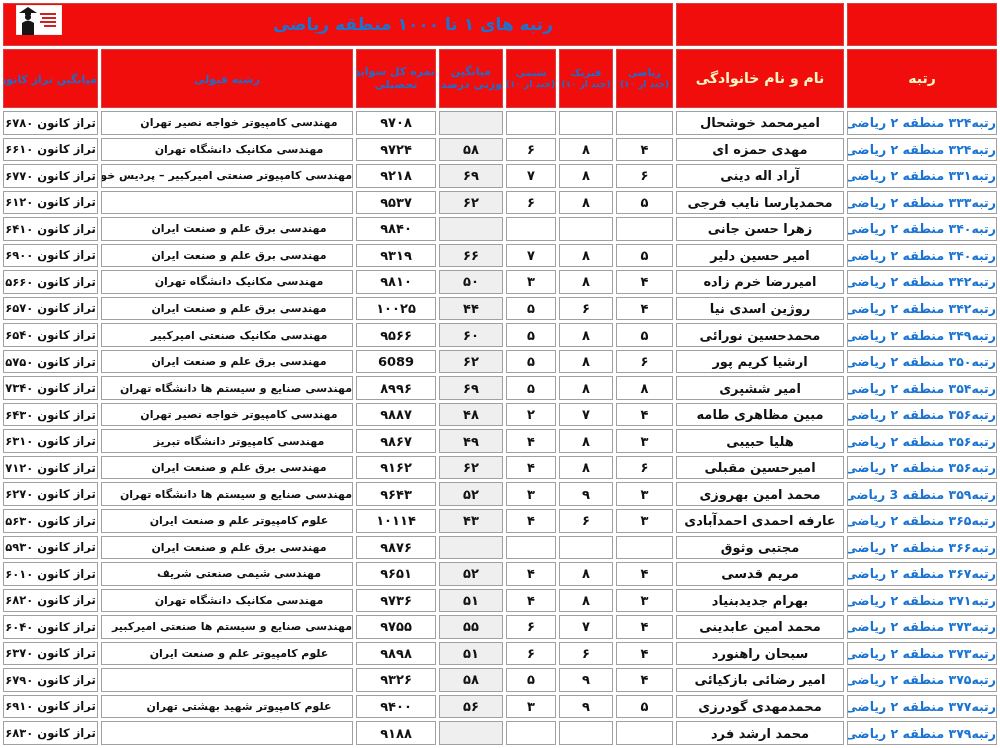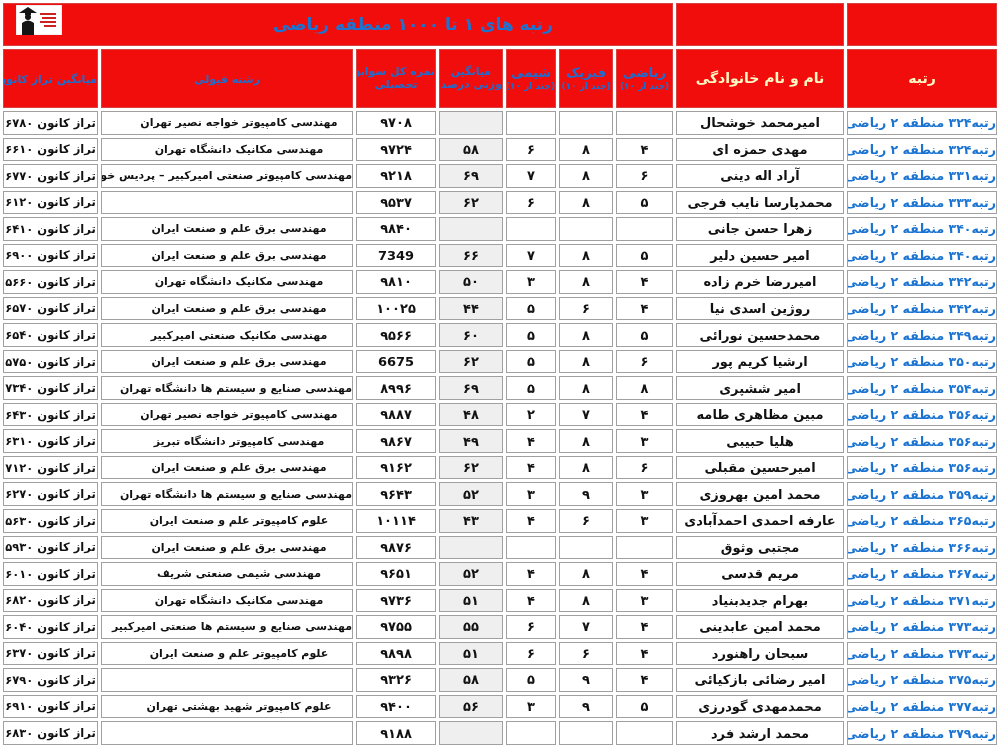--- a/index.html
+++ b/index.html
@@ -30,21 +30,21 @@
 
   tr.row-title td{height:32px;}
   tr.row-head td{height:44px;}
 
   td.red{background:var(--red);border:1px solid #d94141;}
   td.title-cell{position:relative;color:var(--blue);font-weight:bold;font-size:17px;padding-left:150px;}
   .logo-box{position:absolute;top:1px;left:12px;}
 
   td.hdr{background:var(--red);border:1px solid #d94141;font-weight:bold;line-height:1.25;}
   td.hdr .white{color:#fef9c3;font-size:14px;}
-  td.hdr .blue-main{color:var(--hdr-blue);font-size:13px;display:block;}
+  td.hdr .blue-main{color:var(--hdr-blue);font-size:10px;display:block;}
   td.hdr .blue-sub{color:var(--hdr-blue);font-size:9px;display:block;}
   td.hdr .blue-two{color:var(--hdr-blue);font-size:11px;display:block;}
   td.hdr .blue-one{color:var(--hdr-blue);font-size:11px;}
 
   td.cell{background:#fff;border:1px solid var(--cell-border);font-weight:bold;color:#111;}
   td.rank{color:var(--blue);font-size:12.5px;}
   td.name{font-size:13px;}
   td.num{font-size:13px;}
   td.avg{background:var(--avg-bg);}
   td.major{font-size:11px;padding-left:24px;}
@@ -185,21 +185,21 @@
     <td class="cell kanoon">تراز کانون ۶۴۱۰</td>
   </tr>
 
   <tr>
     <td class="cell rank">رتبه۳۴۰ منطقه ۲ ریاضی</td>
     <td class="cell name">امیر حسین دلیر</td>
     <td class="cell num">۵</td>
     <td class="cell num">۸</td>
     <td class="cell num">۷</td>
     <td class="cell num avg">۶۶</td>
-    <td class="cell num">7349</td>
+    <td class="cell num">۹۳۱۹</td>
     <td class="cell major">مهندسی برق علم و صنعت ایران</td>
     <td class="cell kanoon">تراز کانون ۶۹۰۰</td>
   </tr>
 
   <tr>
     <td class="cell rank">رتبه۳۴۲ منطقه ۲ ریاضی</td>
     <td class="cell name">امیررضا خرم زاده</td>
     <td class="cell num">۴</td>
     <td class="cell num">۸</td>
     <td class="cell num">۳</td>
@@ -233,21 +233,21 @@
     <td class="cell kanoon">تراز کانون ۶۵۴۰</td>
   </tr>
 
   <tr>
     <td class="cell rank">رتبه۳۵۰ منطقه ۲ ریاضی</td>
     <td class="cell name">ارشیا کریم پور</td>
     <td class="cell num">۶</td>
     <td class="cell num">۸</td>
     <td class="cell num">۵</td>
     <td class="cell num avg">۶۲</td>
-    <td class="cell num">6675</td>
+    <td class="cell num">6089</td>
     <td class="cell major">مهندسی برق علم و صنعت ایران</td>
     <td class="cell kanoon">تراز کانون ۵۷۵۰</td>
   </tr>
 
   <tr>
     <td class="cell rank">رتبه۳۵۴ منطقه ۲ ریاضی</td>
     <td class="cell name">امیر ششپری</td>
     <td class="cell num">۸</td>
     <td class="cell num">۸</td>
     <td class="cell num">۵</td>
@@ -287,21 +287,21 @@
     <td class="cell num">۶</td>
     <td class="cell num">۸</td>
     <td class="cell num">۴</td>
     <td class="cell num avg">۶۲</td>
     <td class="cell num">۹۱۶۲</td>
     <td class="cell major">مهندسی برق علم و صنعت ایران</td>
     <td class="cell kanoon">تراز کانون ۷۱۲۰</td>
   </tr>
 
   <tr>
-    <td class="cell rank">رتبه۳۵۹ منطقه ۲ ریاضی</td>
+    <td class="cell rank">رتبه۳۵۹ منطقه 3 ریاضی</td>
     <td class="cell name">محمد امین بهروزی</td>
     <td class="cell num">۳</td>
     <td class="cell num">۹</td>
     <td class="cell num">۳</td>
     <td class="cell num avg">۵۲</td>
     <td class="cell num">۹۶۴۳</td>
     <td class="cell major">مهندسی صنایع و سیستم ها دانشگاه تهران</td>
     <td class="cell kanoon">تراز کانون ۶۲۷۰</td>
   </tr>
 

